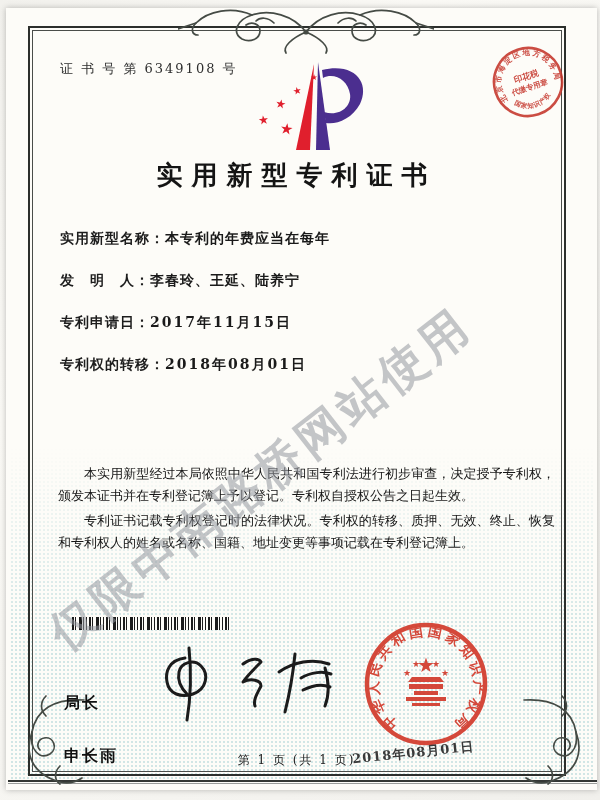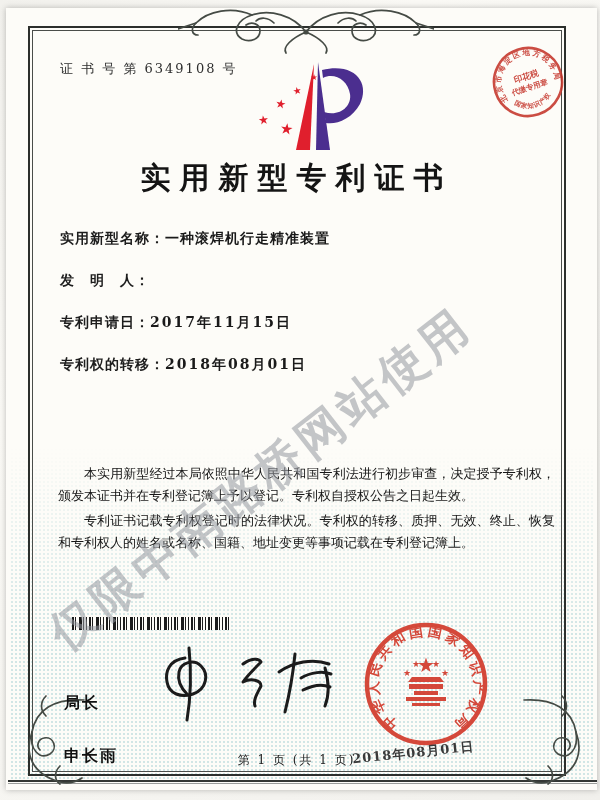--- a/index.html
+++ b/index.html
@@ -14,21 +14,21 @@
   .frame{position:absolute;left:22px;top:18px;width:534px;height:746px;border:2px solid #2c2f2c;z-index:1;}
   .frame::after{content:"";position:absolute;inset:2px;border:1px solid #4a4d4a;}
   .orn{stroke:#454b45;stroke-width:1.7;fill:none;stroke-linecap:round;}
   .orn-top{position:absolute;left:172px;top:-6px;z-index:2;}
   .orn-bl{position:absolute;left:8px;top:682px;z-index:2;}
   .orn-br{position:absolute;left:514px;top:682px;z-index:2;}
   .bottom-rule{position:absolute;left:2px;right:0;top:772px;height:2px;background:#343734;z-index:1;}
   .bottom-rule::after{content:"";position:absolute;left:0;right:0;top:3px;height:1px;background:#9a9c9a;}
   .cert-no{position:absolute;left:54px;top:52px;font-size:13px;letter-spacing:2px;color:#2e2e2e;z-index:2;}
   .logo{position:absolute;left:246px;top:54px;z-index:2;}
-  .title{position:absolute;left:0;right:10px;top:150px;text-align:center;font-size:30px;font-weight:bold;letter-spacing:9px;color:#141414;z-index:2;}
+  .title{position:absolute;left:0;right:10px;top:150px;text-align:center;font-size:26px;font-weight:bold;letter-spacing:9px;color:#141414;z-index:2;}
   .fields{position:absolute;left:54px;right:50px;top:220px;z-index:2;}
   .frow{display:flex;align-items:flex-end;margin-bottom:22px;height:20px;}
   .lab{font-size:14px;font-weight:bold;color:#1d1d1d;letter-spacing:1px;white-space:nowrap;}
   .val{font-size:14px;font-weight:600;color:#1a1a1a;font-family:"Liberation Sans","DejaVu Sans",sans-serif;letter-spacing:1px;}
   .val.num{font-family:"DejaVu Serif","Liberation Serif",serif;font-weight:700;letter-spacing:2px;}
   .bodytext{position:absolute;left:52px;right:42px;top:455px;z-index:2;color:#161616;}
   .bodytext p{margin:0 0 2px 0;font-size:13px;line-height:1.72;text-indent:2em;text-align:justify;}
   .barcode{position:absolute;left:66px;top:609px;width:158px;height:13px;z-index:2;
     background:repeating-linear-gradient(90deg,#1b1b1b 0 2px,#fdfcf8 2px 3px,#1b1b1b 3px 4px,#fdfcf8 4px 7px,#1b1b1b 7px 10px,#fdfcf8 10px 11px,#1b1b1b 11px 12px,#fdfcf8 12px 14px,#1b1b1b 14px 15px,#fdfcf8 15px 17px);}
   .director{position:absolute;left:58px;top:655px;z-index:2;font-family:"Liberation Sans","DejaVu Sans",sans-serif;}
@@ -93,24 +93,25 @@
       <text x="28" y="46" font-size="12" fill="#e01f2d" text-anchor="middle" transform="rotate(10 28 46)">★</text>
       <text x="12" y="62" font-size="12" fill="#e01f2d" text-anchor="middle" transform="rotate(-8 12 62)">★</text>
       <text x="34" y="72" font-size="15" fill="#e01f2d" text-anchor="middle" transform="rotate(8 34 72)">★</text>
     </svg>
 
     <div class="title">实用新型专利证书</div>
 
     <div class="fields">
       <div class="frow">
         <span class="lab">实用新型名称：</span>
-        <span class="val">一种滚焊机行走精准装置</span>
+        <span class="val">本专利的年费应当在每年</span>
       </div>
       <div class="frow">
         <span class="lab">发　明　人：</span>
+        <span class="val">李春玲、王延、陆养宁</span>
       </div>
       <div class="frow">
         <span class="lab">专利申请日：</span>
         <span class="val num">2017年11月15日</span>
       </div>
       <div class="frow">
         <span class="lab">专利权的转移：</span>
         <span class="val num">2018年08月01日</span>
       </div>
     </div>

